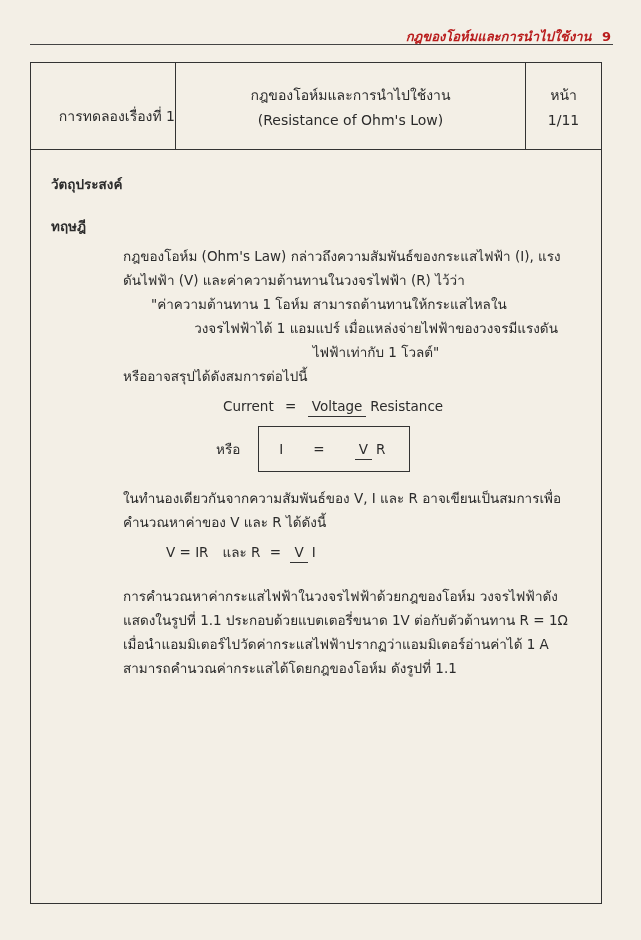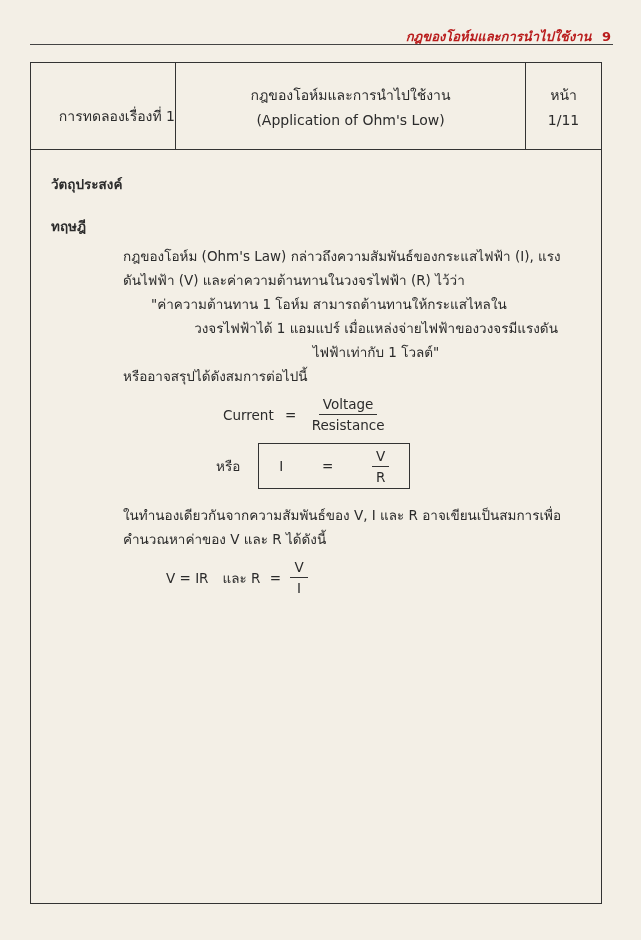--- a/index.html
+++ b/index.html
@@ -21,21 +21,21 @@
   .cell.c3 { width: 75px; }
   .cell .line2 { margin-top: 6px; }
   .content { padding: 14px 20px 0 20px; font-size: 13.5px; line-height: 24px; }
   .sec-head { font-weight: bold; margin-top: 8px; }
   ol.obj { margin: 4px 0 0 0; padding-left: 75px; }
   ol.obj li { margin-bottom: 2px; padding-right: 10px; }
   .para { padding-left: 72px; padding-right: 6px; }
   .quote { padding-left: 100px; }
   .quote .ind { padding-left: 20px; display: block; text-align: center; }
   .eq1 { display: flex; align-items: center; margin: 6px 0 0 172px; }
-  .frac { display: inline-flex; flex-direction: column; align-items: center; }
+  .frac { display: inline-flex; flex-direction: row; align-items: center; }
   .frac .num { border-bottom: 1px solid #333; padding: 0 4px; line-height: 20px; }
   .frac .den { padding: 0 4px; line-height: 20px; }
   .eq-box { display: inline-flex; align-items: center; border: 1px solid #333; padding: 2px 20px; margin-left: 18px; height: 40px; width: 110px; justify-content: space-between; }
   .eq2 { display: flex; align-items: center; margin: 8px 0 0 165px; }
   .eq3 { display: flex; align-items: center; margin: 6px 0 0 115px; }
   .gap { display: inline-block; }
 </style>
 </head>
 <body>
 
@@ -45,21 +45,21 @@
 </div>
 <div class="header-line"></div>
 
 <div class="frame">
   <div class="title-row">
     <div class="cell c1">
       <span>การทดลองเรื่องที่ 1</span>
     </div>
     <div class="cell c2">
       <span>กฎของโอห์มและการนำไปใช้งาน</span>
-      <span class="line2">(Application of Ohm's Low)</span>
+      <span class="line2">(Resistance of Ohm's Low)</span>
     </div>
     <div class="cell c3">
       <span>หน้า</span>
       <span class="line2">1/11</span>
     </div>
   </div>
 
   <div class="content">
     <div class="sec-head">วัตถุประสงค์</div>
 
@@ -99,14 +99,15 @@
       <span>V = IR</span>
       <span class="gap" style="width:14px;"></span>
       <span>และ R</span>
       <span class="gap" style="width:30px;text-align:center;">=</span>
       <span class="frac">
         <span class="num">V</span>
         <span class="den">I</span>
       </span>
     </div>
 
+    <div class="para" style="margin-top:20px;">การคำนวณหาค่ากระแสไฟฟ้าในวงจรไฟฟ้าด้วยกฎของโอห์ม วงจรไฟฟ้าดังแสดงในรูปที่ 1.1 ประกอบด้วยแบตเตอรี่ขนาด 1V ต่อกับตัวต้านทาน R = 1Ω เมื่อนำแอมมิเตอร์ไปวัดค่ากระแสไฟฟ้าปรากฏว่าแอมมิเตอร์อ่านค่าได้ 1 A สามารถคำนวณค่ากระแสได้โดยกฎของโอห์ม ดังรูปที่ 1.1</div>
   </div>
 </div>
 
 </body></html>

